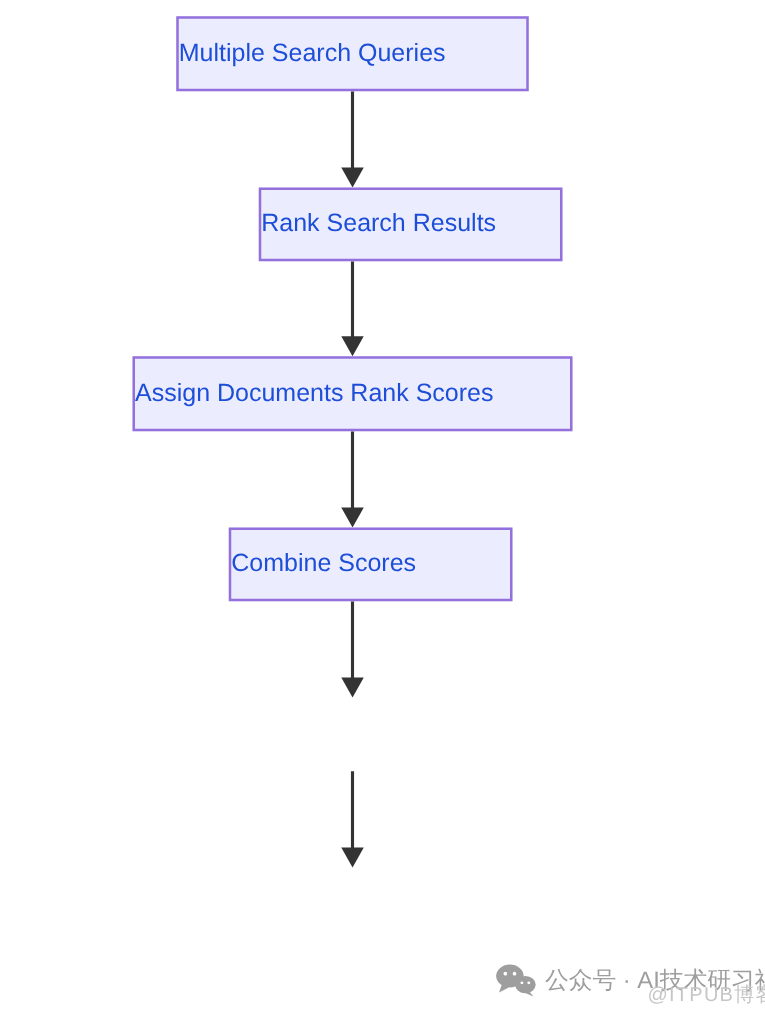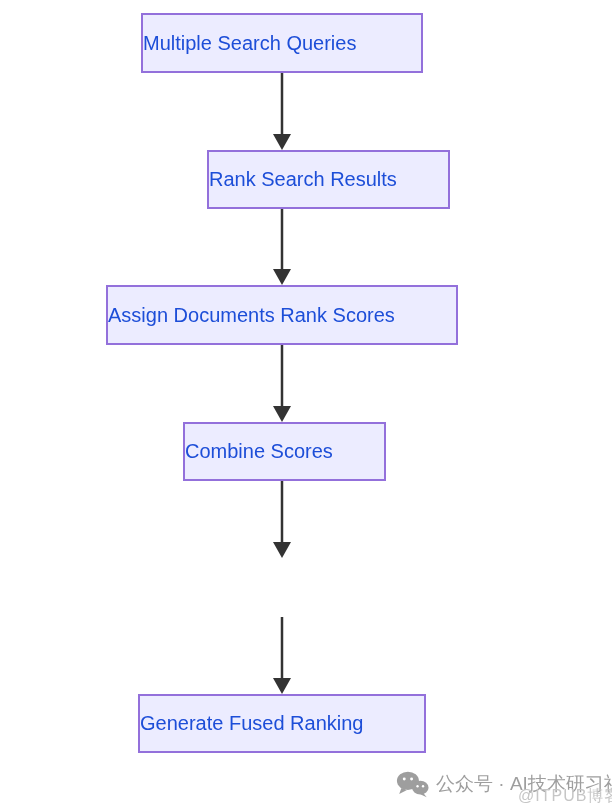--- a/index.html
+++ b/index.html
@@ -24,21 +24,21 @@
     border: 2px solid #9370DB;
     color: #1d4ed8;
     font-size: 20px;
     box-sizing: border-box;
     text-align: center;
     white-space: nowrap;
   }
   #n1 { left: 141px; top: 13px;  width: 282px; height: 60px; }
   #n2 { left: 163px; top: 150px; width: 243px; height: 59px; margin-left: 44px; }
   #n3 { left: 106px; top: 285px; width: 352px; height: 60px; }
-  #n4 { left: 183px; top: 422px; width: 203px; height: 59px; }
+  #n4 { left: 183px; top: 422px; width: 227px; height: 59px; }
   #n5 { left: 29px;  top: 558px; width: 504px; height: 59px; }
   #n6 { left: 138px; top: 694px; width: 288px; height: 59px; }
   .edges {
     position: absolute;
     left: 0; top: 0;
     width: 612px; height: 810px;
     pointer-events: none;
   }
   .edges line { stroke: #333333; stroke-width: 2.5; }
   .edges polygon { fill: #333333; }
@@ -101,23 +101,20 @@
   </div>
   <div class="node" id="n2">
     <span>Rank Search Results</span>
   </div>
   <div class="node" id="n3">
     <span>Assign Documents Rank Scores</span>
   </div>
   <div class="node" id="n4">
     <span>Combine Scores</span>
   </div>
-  <div class="node" id="n6">
-    <span>Generate Fused Ranking</span>
-  </div>
 
   <div class="watermark-row">
     <svg class="wechat-icon-box" viewBox="0 0 36 30" xmlns="http://www.w3.org/2000/svg">
       <ellipse cx="13" cy="11.5" rx="12" ry="10" fill="#9e9e9e"></ellipse>
       <polygon points="6,19 3.5,26 12,21.5" fill="#9e9e9e"></polygon>
       <circle cx="9" cy="9.5" r="1.6" fill="#ffffff"></circle>
       <circle cx="17" cy="9.5" r="1.6" fill="#ffffff"></circle>
       <ellipse cx="26.5" cy="19" rx="9" ry="7.5" fill="#9e9e9e"></ellipse>
       <polygon points="30,25 33.5,29.5 26.5,26.3" fill="#9e9e9e"></polygon>
       <circle cx="23.5" cy="17.5" r="1.3" fill="#ffffff"></circle>

